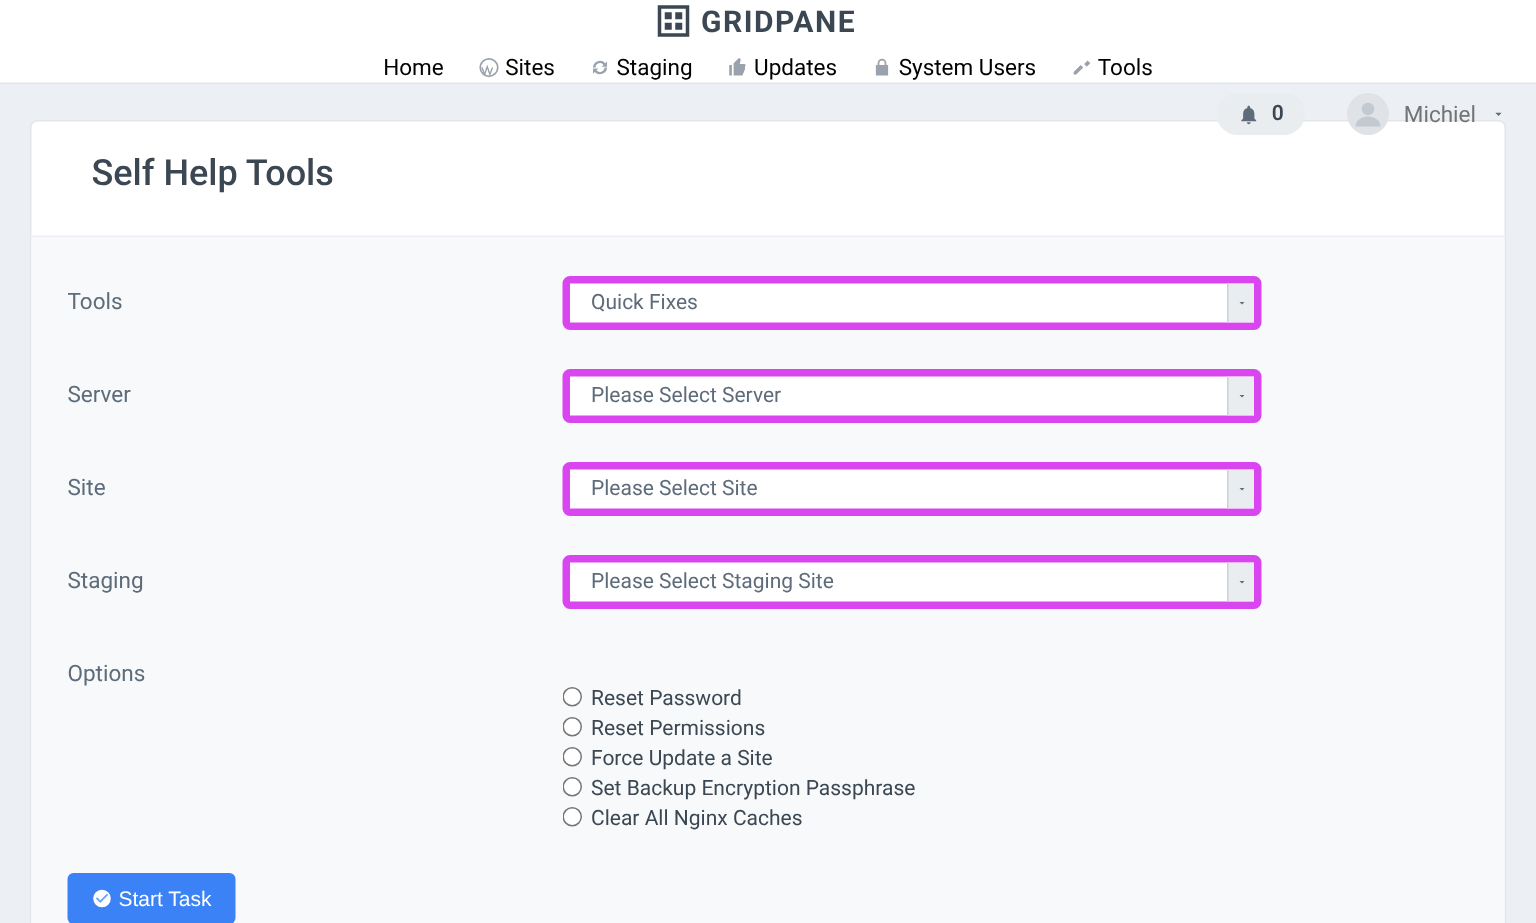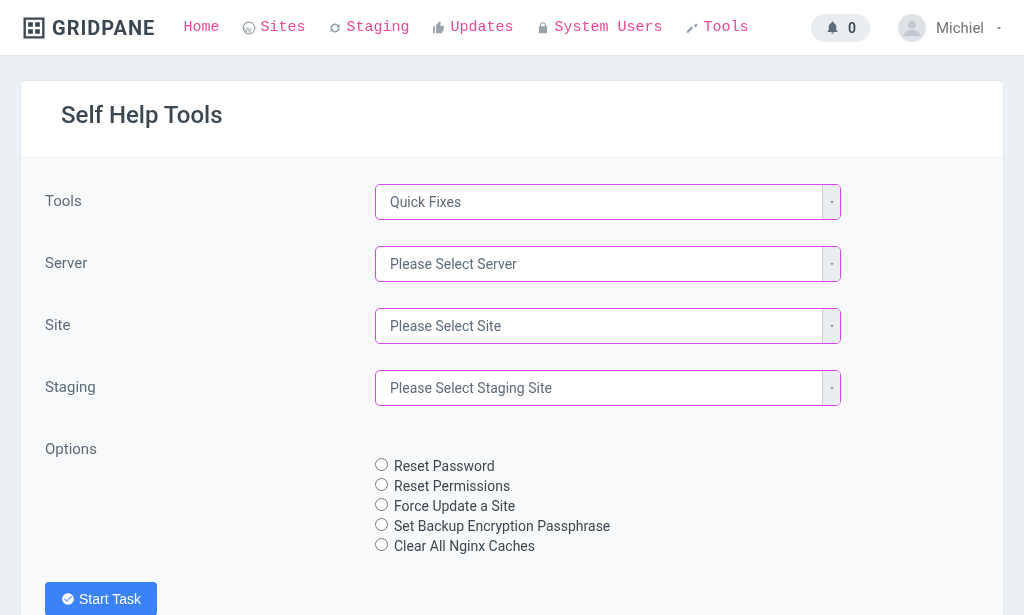--- a/index.html
+++ b/index.html
@@ -9,20 +9,21 @@
     color: #5d6b7a;
     font-size: 14px;
   }
   .navbar {
     background: #fff;
     border-bottom: 1px solid #e2e6ea;
     display: flex;
     align-items: center;
     padding: 0 20px;
     height: 56px;
+    flex-direction: column;
   }
   .logo {
     display: flex;
     align-items: center;
     margin-right: 18px;
     gap: 4px;
   }
   .logo-svg {
     height: 28px;
     width: auto;
@@ -35,25 +36,24 @@
   }
   .nav-links {
     display: flex;
     align-items: center;
     gap: 3px;
   }
   .nav-link {
     display: flex;
     align-items: center;
     padding: 8px 10px;
-    color: #ec4899;
+    color: #000000;
     font-size: 15px;
     cursor: pointer;
     gap: 4px;
-    font-family: Liberation Mono, monospace;
   }
   .nav-link svg {
     width: 14px;
     height: 14px;
     fill: #9aa3ad;
   }
   .nav-right {
     margin-left: auto;
     display: flex;
     align-items: center;
@@ -144,21 +144,21 @@
   .form-control-wrap {
     flex: 1;
     max-width: 466px;
   }
   .select-box {
     width: 100%;
     display: flex;
     align-items: center;
     justify-content: space-between;
     background: #fff;
-    border: 1px solid #d946ef;
+    border: 5px solid #d946ef;
     border-radius: 5px;
     height: 36px;
     cursor: pointer;
     overflow: hidden;
   }
   .select-text {
     padding: 0 14px;
     color: #5d6b7a;
     font-size: 14px;
   }

